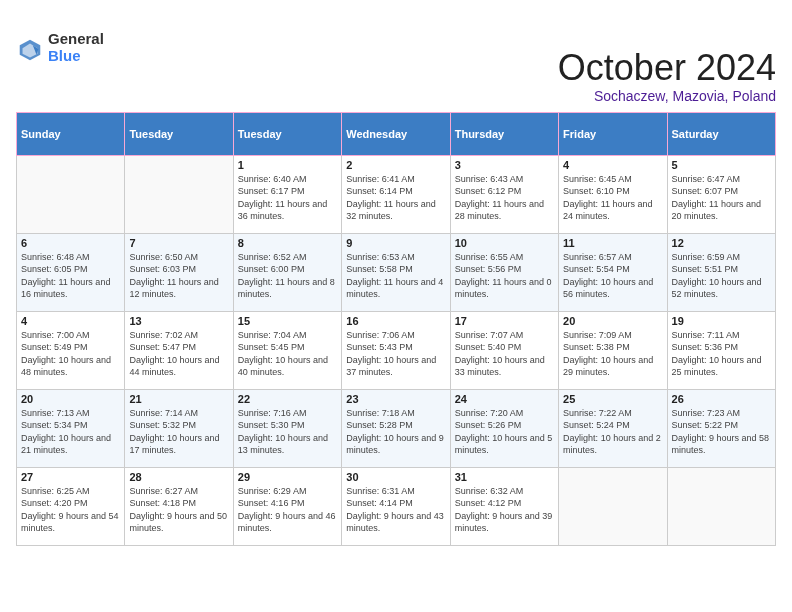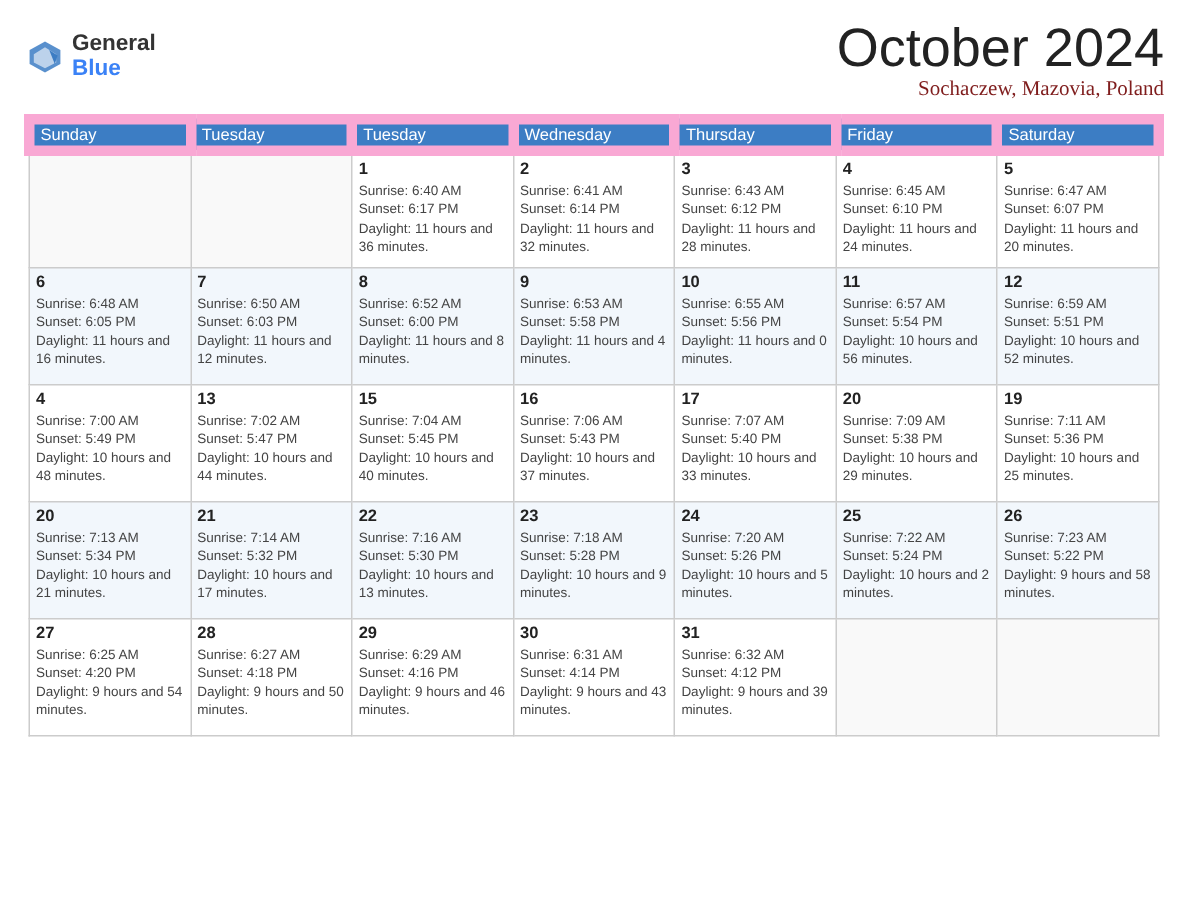--- a/index.html
+++ b/index.html
@@ -15,22 +15,22 @@
       padding: 12px 16px 8px 16px;
     }
     .header {
       display: flex;
       align-items: flex-start;
       justify-content: space-between;
       margin-bottom: 8px;
     }
     .logo {
       display: flex;
-      align-items: center;
-      margin-top: 9px;
+      align-items: flex-end;
+      margin-top: 19px;
     }
     .logo-text {
       display: flex;
       flex-direction: column;
       line-height: 1.1;
     }
     .logo-general {
       font-size: 15px;
       font-weight: bold;
       color: #333;
@@ -46,39 +46,39 @@
       margin-right: 4px;
     }
     .title-section {
       text-align: right;
     }
     .month-title {
       font-size: 36px;
       font-weight: normal;
       color: #222;
       line-height: 1.1;
+      margin-top: 36px;
     }
     .location {
       font-size: 14px;
-      color: #7f1d1d;
-      font-family: Liberation Serif, serif;
+      color: #4c1d95;
     }
     table {
       width: 100%;
       border-collapse: collapse;
       table-layout: fixed;
     }
     th {
       background-color: #3c7dc4;
       color: white;
       font-size: 11px;
-      font-weight: normal;
-      padding: 1px 4px;
+      font-weight: bold;
+      padding: 15px 4px;
       text-align: left;
-      border: 7px solid #f9a8d4;
+      border: 1px solid #f9a8d4;
     }
     td {
       border: 1px solid #ccc;
       vertical-align: top;
       padding: 3px 4px;
       font-size: 9.5px;
       color: #333;
       height: 78px;
     }
     td.empty {

